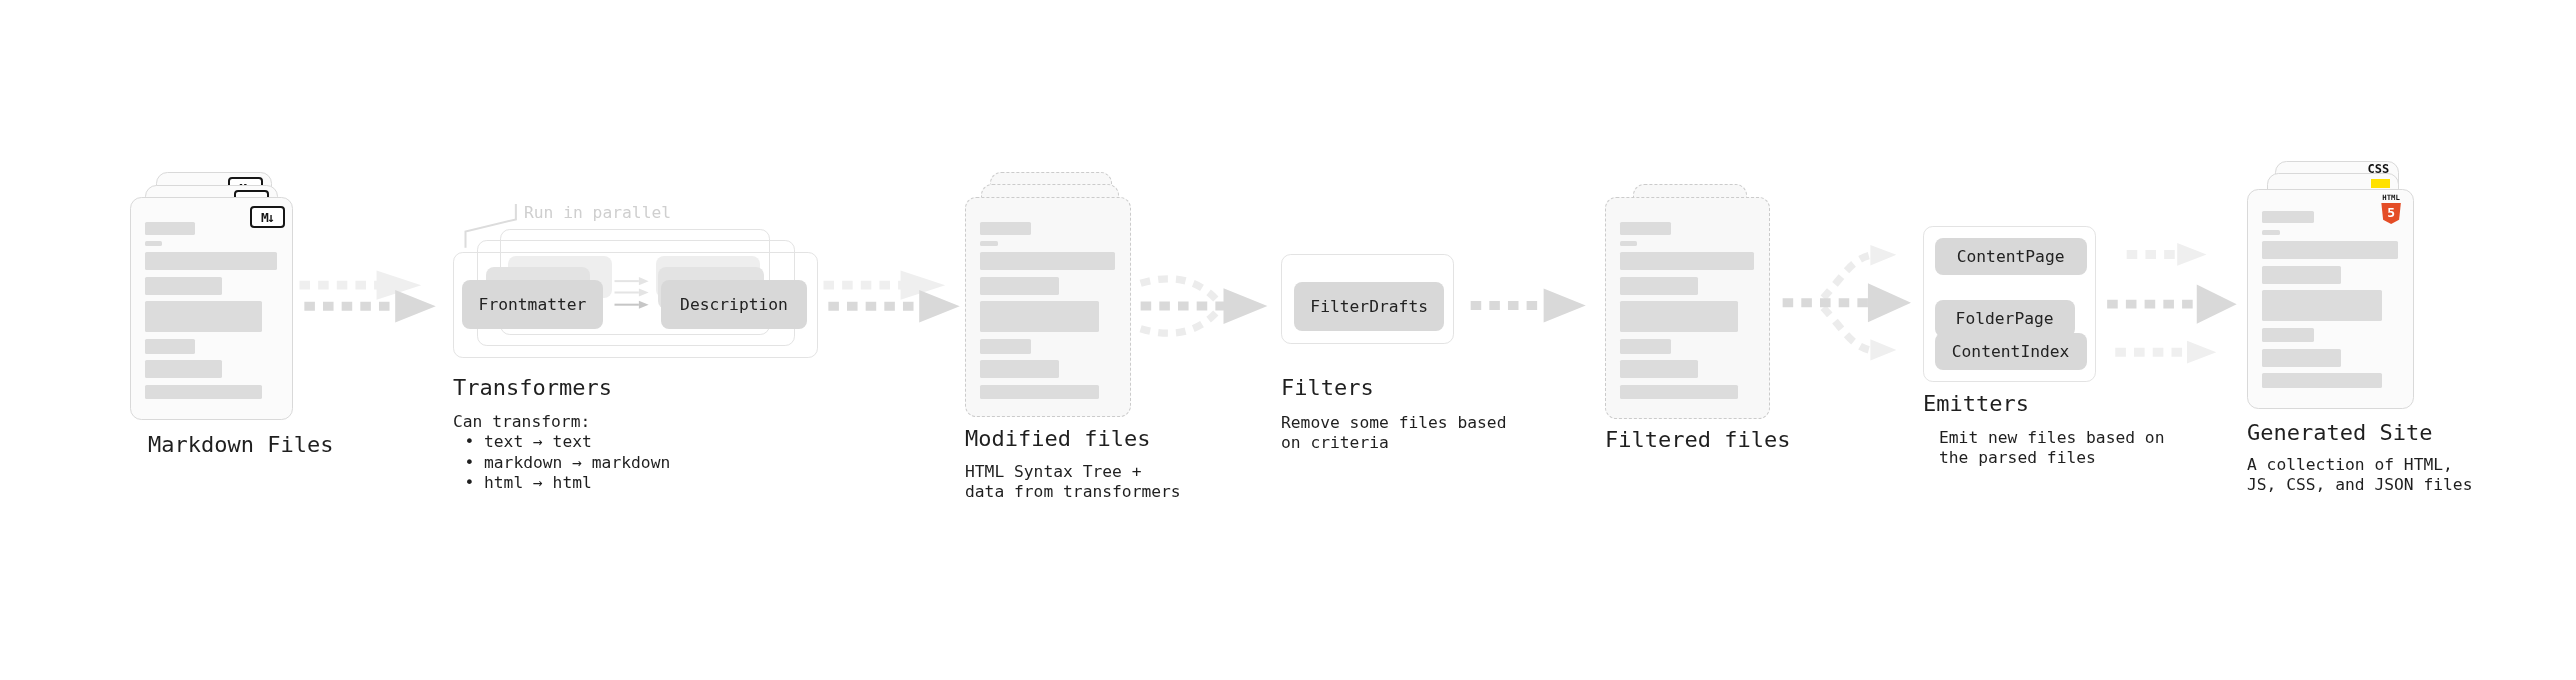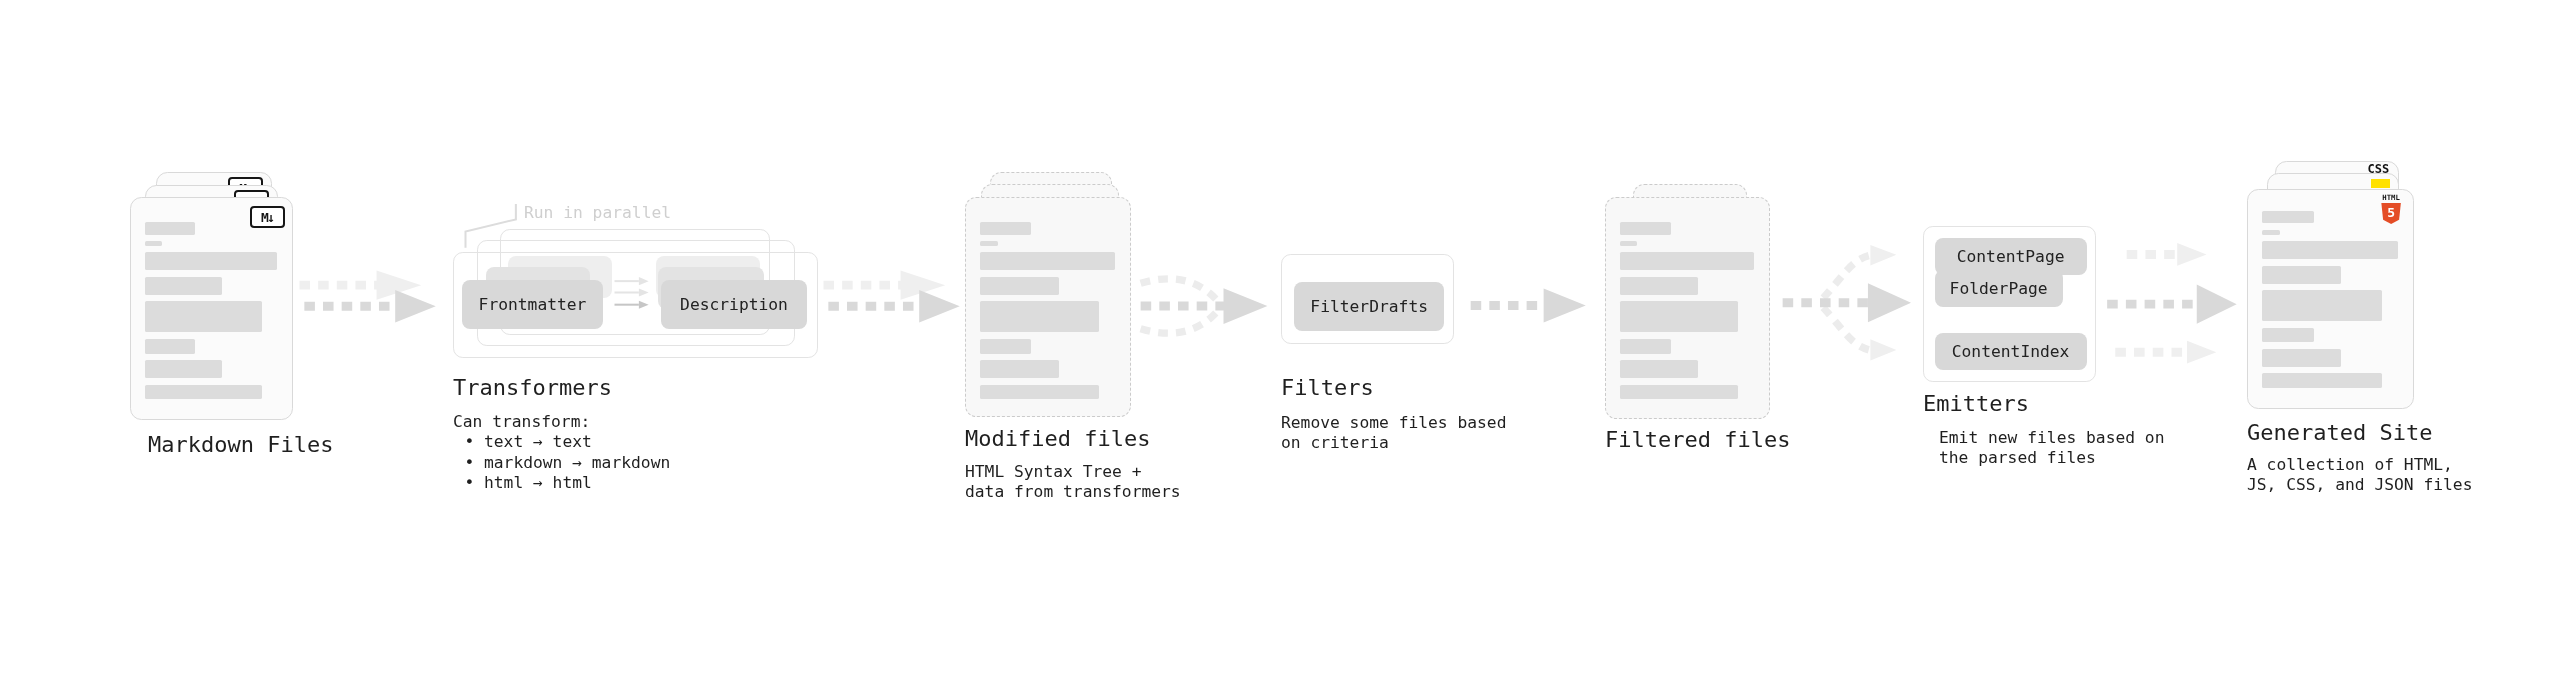--- a/index.html
+++ b/index.html
@@ -197,21 +197,21 @@
     <path class="dash-curve" d="M58 70 C82 44, 92 24, 114 18"></path>
     <polygon class="head-light" points="116,5 148,17 116,30"></polygon>
     <path class="dash-curve" d="M58 82 C82 108, 92 128, 114 134"></path>
     <polygon class="head-light" points="116,121 148,134 116,147"></polygon>
     <path class="dash-dark" d="M8 76 H115"></path>
     <polygon class="head-dark" points="113,52 166,76 113,100"></polygon>
   </svg>
 
   <div class="obox" style="left:1923px;top:226px;width:173px;height:156px;">
     <div class="pill" style="left:10.6px;top:11.4px;width:152px;height:37px;">ContentPage</div>
-    <div class="pill" style="left:10.6px;top:43px;width:128px;height:37px;">FolderPage</div>
+    <div class="pill" style="left:10.6px;top:73px;width:140px;height:37px;">FolderPage</div>
     <div class="pill" style="left:10.6px;top:106px;width:152px;height:37px;">ContentIndex</div>
   </div>
   <div class="caption" style="left:1923px;top:391px;">Emitters</div>
   <div class="desc" style="left:1923px;top:428px;margin-left:16px;">
     <div>Emit new files based on</div>
     <div>the parsed files</div>
   </div>
 
   <svg style="left:2099px;top:234px;" width="145" height="137" viewBox="0 0 178 168">
     <path class="dash-light" d="M34 25 H94"></path>

